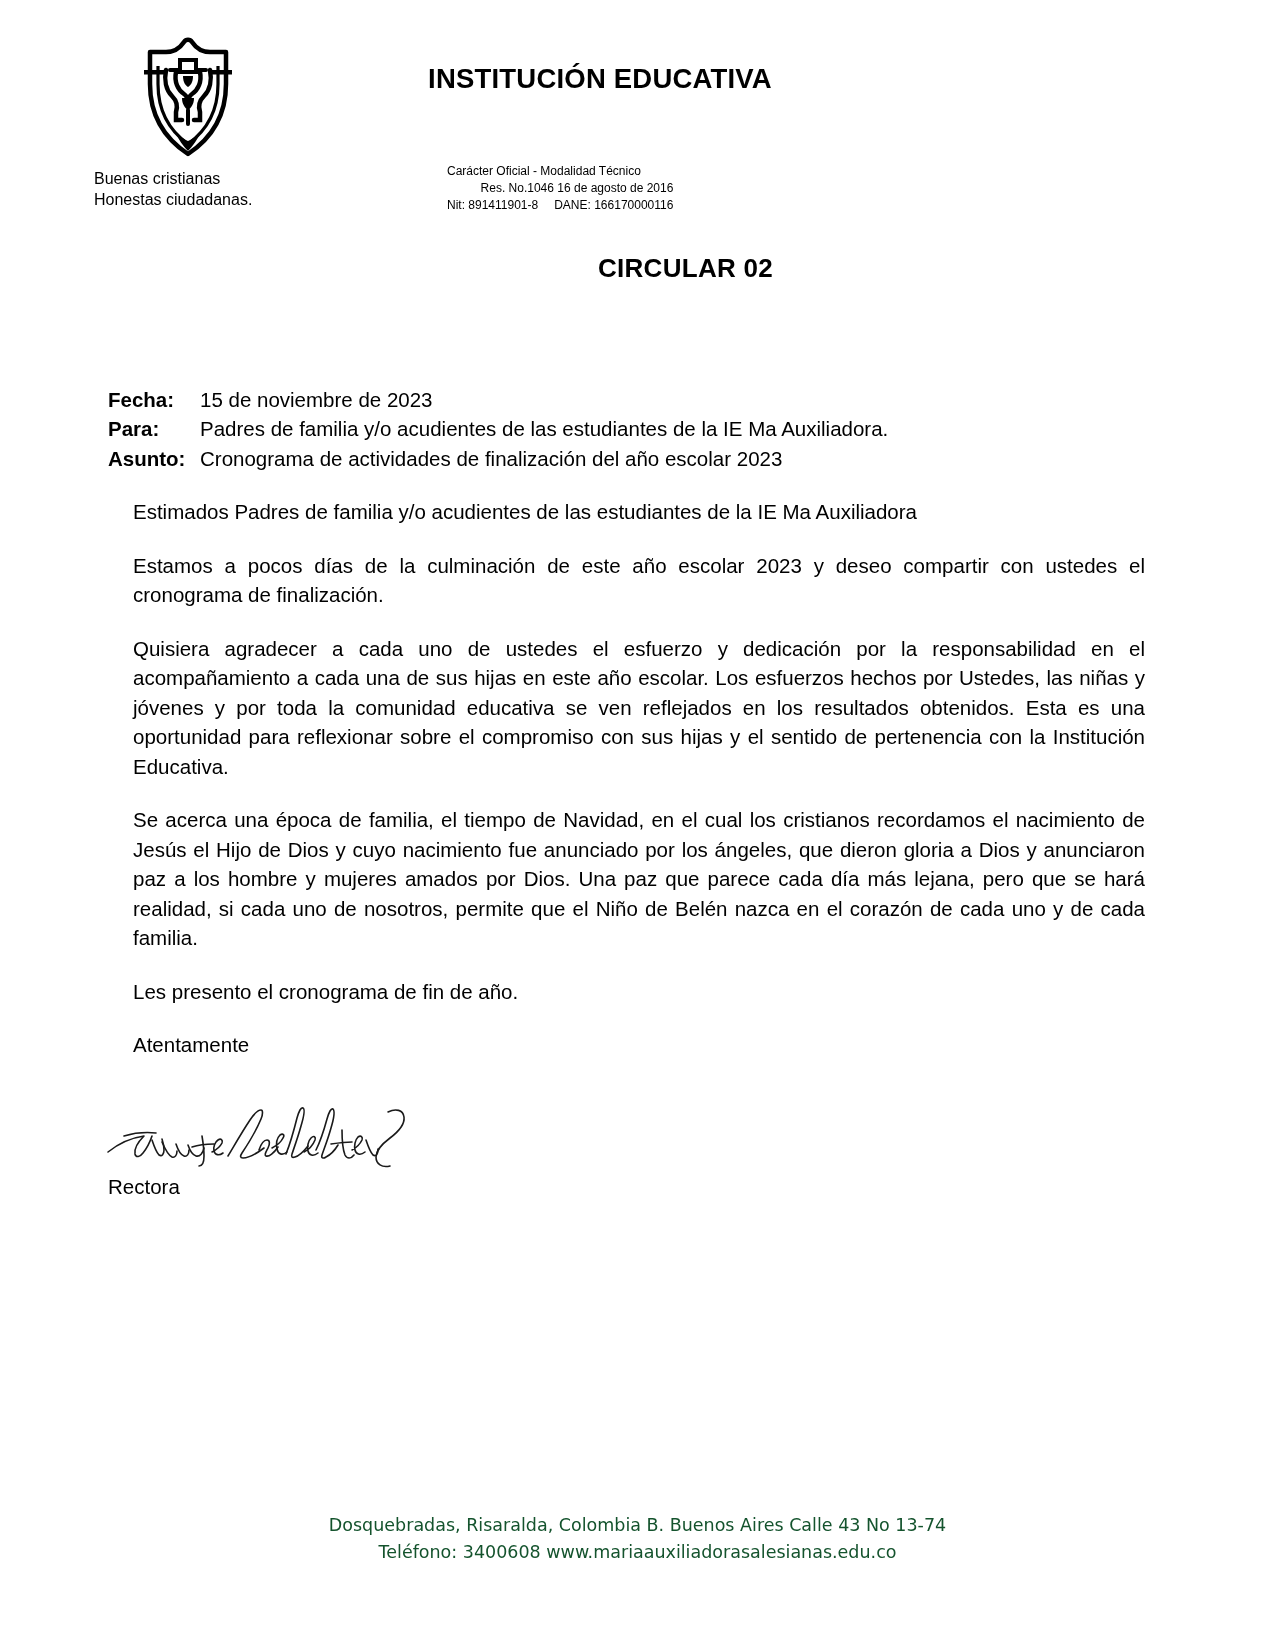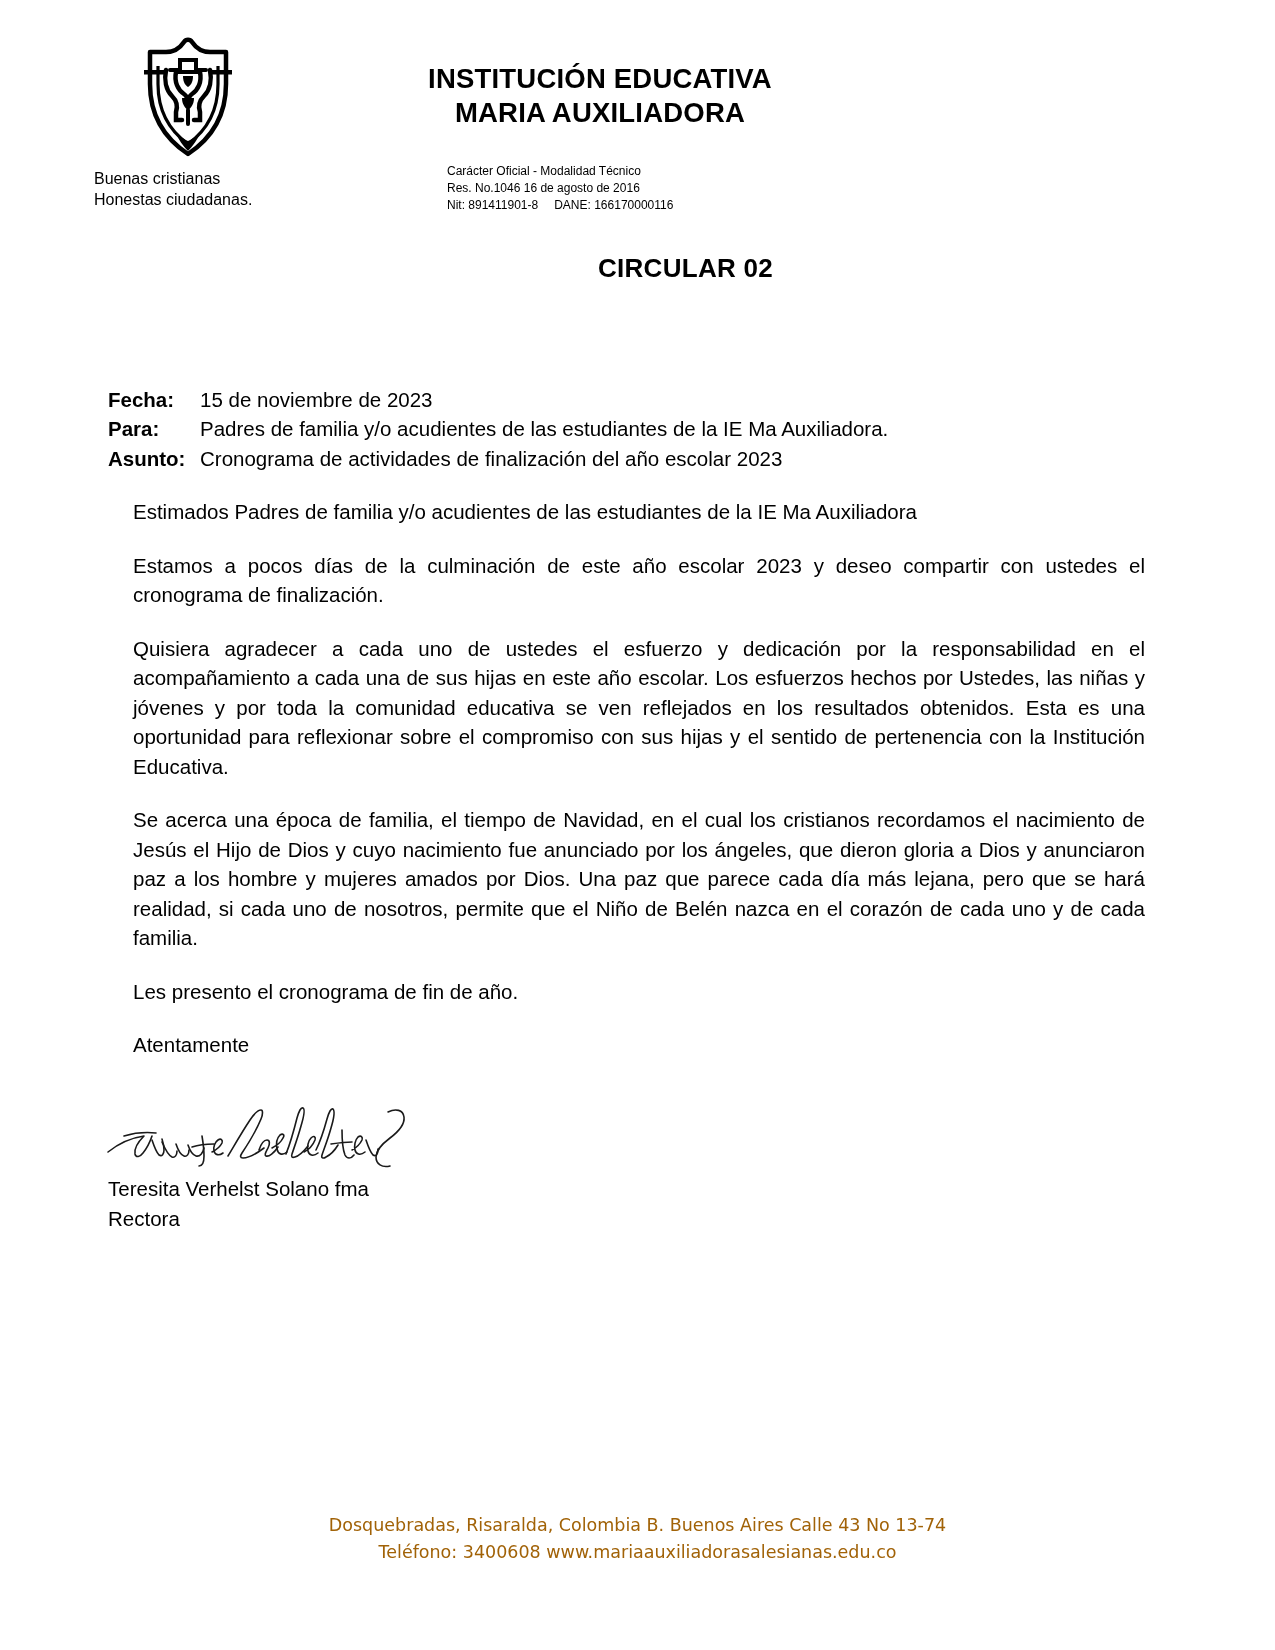--- a/index.html
+++ b/index.html
@@ -63,21 +63,21 @@
   .inst-title .line2 { display: block; }
   .inst-sub {
     position: absolute;
     left: 447px;
     top: 163px;
     font-size: 12px;
     line-height: 1.42;
     text-align: left;
   }
   .inst-sub .l1 { display: block; }
-  .inst-sub .l2 { display: block; }
+  .inst-sub .l2 { display: block; text-align: right; }
   .inst-sub .l3 { display: block; }
   .inst-sub .nit-sep { display: inline-block; width: 16px; }
 
   
   .circular-title {
     position: absolute;
     left: 0;
     top: 253px;
     width: 1275px;
     text-align: center;
@@ -150,21 +150,21 @@
   
   .footer {
     position: absolute;
     left: 0;
     top: 1512px;
     width: 1275px;
     text-align: center;
     font-family: "DejaVu Sans", sans-serif;
     font-size: 17.5px;
     line-height: 1.55;
-    color: #a16207;
+    color: #14532d;
   }
   .footer .fline { display: block; }
 </style>
 </head>
 <body>
 
 <div id="page">
 
   <div class="header">
 
@@ -190,21 +190,20 @@
         <path d="M47 44 C47 50 49 53 52 55 C55 53 57 50 57 44 Z" fill="#000"></path>
         <path d="M46 66 C46 72 49 76 52 78 C55 76 58 72 58 66 Z" fill="#000"></path>
         <path d="M52 78 L52 92" stroke="#000" stroke-width="4" stroke-linecap="round"></path>
       </svg>
       <div class="motto">Buenas cristianas
 Honestas ciudadanas.</div>
     </div>
 
     <div class="inst-title">
       <span>INSTITUCIÓN EDUCATIVA</span>
-      <span class="line2">MARIA AUXILIADORA</span>
     </div>
 
     <div class="inst-sub">
       <span class="l1">Carácter Oficial - Modalidad Técnico</span>
       <span class="l2">Res. No.1046 16 de agosto de 2016</span>
       <span class="l3">
         <span>Nit: 891411901-8</span><span class="nit-sep"></span><span>DANE: 166170000116</span>
       </span>
     </div>
   </div>
@@ -253,21 +252,20 @@
         <path d="M182 54 C186 44 190 30 193 18 C195 11 197 7 199 8 C201 9 200 16 197 26 C194 37 190 48 188 54 C187 57 188 58 191 57 C195 56 200 51 204 46"></path>
         <path d="M200 52 C204 50 209 45 211 40 C212 37 210 35 207 38 C204 41 203 47 204 51 C205 55 209 57 214 53"></path>
         <path d="M212 50 C216 42 220 30 223 19 C225 12 227 8 229 9 C231 11 230 18 227 28 C224 39 220 49 218 55 C217 58 219 59 222 57 C226 55 231 50 234 45"></path>
         <path d="M227 44 C234 43 241 42 248 42"></path>
         <path d="M238 30 C238 40 239 50 241 55 C243 59 247 59 250 55"></path>
         <path d="M248 50 C252 48 256 44 258 40 C259 37 257 35 254 37 C251 40 250 46 251 50 C252 54 256 56 261 52"></path>
         <path d="M262 40 C264 46 266 52 269 55 C272 57 274 54 274 49"></path>
         <path d="M284 12 C292 8 299 10 300 17 C301 25 294 32 286 38 C278 44 272 50 272 57 C272 64 278 68 286 66"></path>
       </g>
     </svg>
-    <div class="sig-name">Teresita Verhelst Solano fma</div>
     <div class="sig-role">Rectora</div>
   </div>
 
   <div class="footer">
     <span class="fline">Dosquebradas, Risaralda, Colombia B. Buenos Aires Calle 43 No 13-74</span>
     <span class="fline">Teléfono: 3400608 www.mariaauxiliadorasalesianas.edu.co</span>
   </div>
 
 </div>
 

